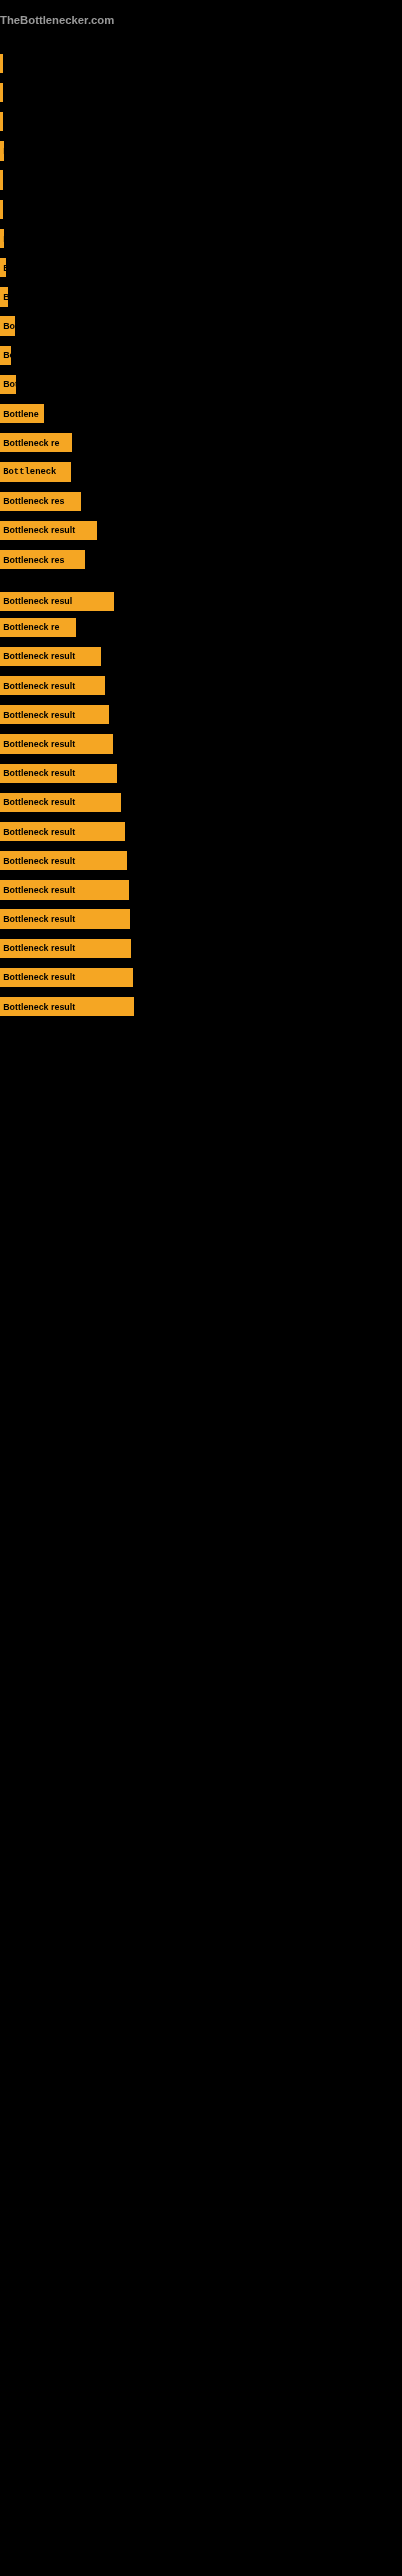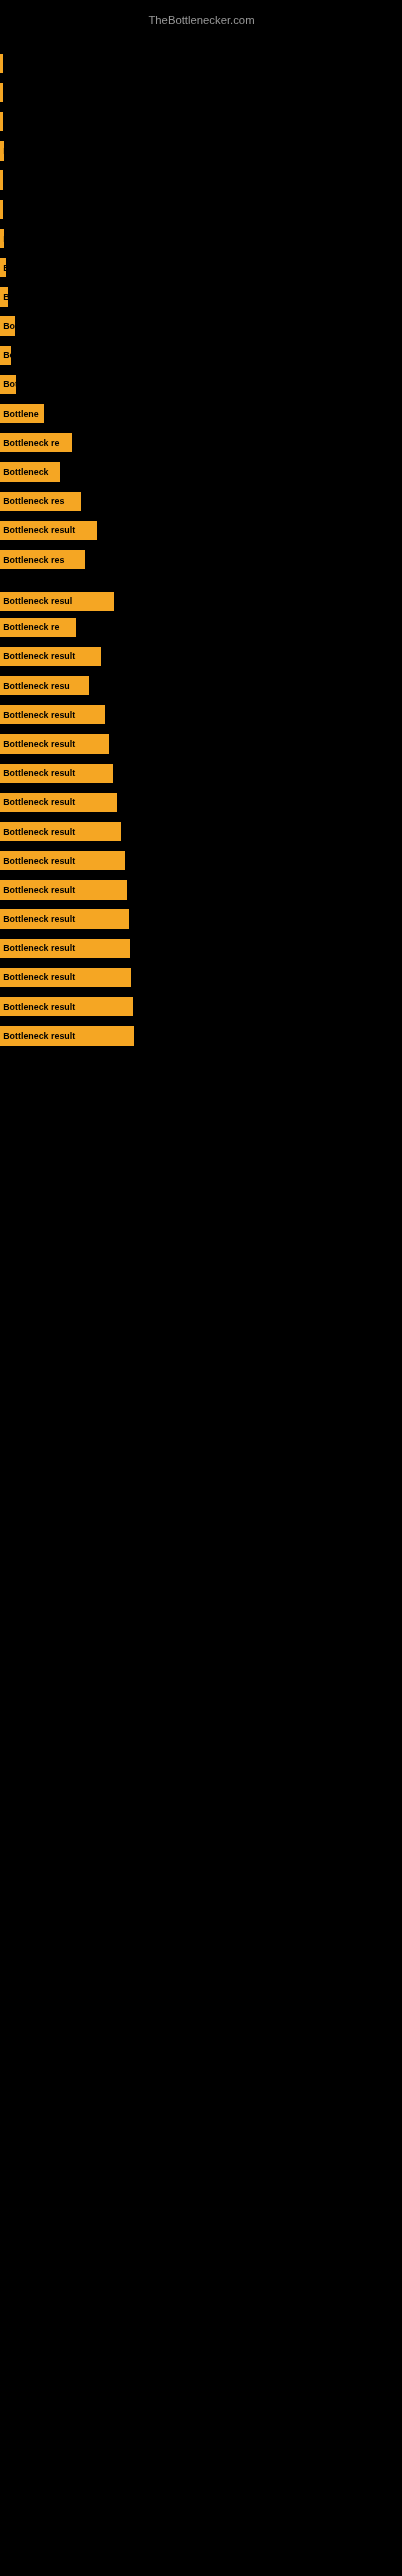--- a/index.html
+++ b/index.html
@@ -14,24 +14,24 @@
       color: #fff;
     }
     .page-container {
       width: 403px;
       min-height: 2576px;
       background: #000;
       position: relative;
       padding-top: 8px;
     }
     .site-title {
-      text-align: center;
       color: #999;
       font-size: 11.3px;
       padding: 6.4px 0 16px 0;
+      font-weight: bold;
     }
     .bars-container {
       display: flex;
       flex-direction: column;
       gap: 0px;
       padding: 8px 0;
     }
     .bar-row {
       display: flex;
       align-items: center;
@@ -123,21 +123,21 @@
         <div class="bar" style="width: 44px; align-items: center;">
           <span class="bar-label">Bottlene</span>
         </div>
       </div>
       <div class="bar-row">
         <div class="bar" style="width: 72px;">
           <span class="bar-label">Bottleneck re</span>
         </div>
       </div>
       <div class="bar-row">
-        <div class="bar" style="width: 60px;">
+        <div class="bar" style="width: 71px; font-family: Liberation Mono, monospace;">
           <span class="bar-label">Bottleneck</span>
         </div>
       </div>
       <div class="bar-row">
         <div class="bar" style="width: 81px;">
           <span class="bar-label">Bottleneck res</span>
         </div>
       </div>
       <div class="bar-row">
         <div class="bar" style="width: 97px;">
@@ -155,25 +155,20 @@
         </div>
       </div>
       <div class="bar-row">
         <div class="bar" style="width: 76px;">
           <span class="bar-label">Bottleneck re</span>
         </div>
       </div>
       <div class="bar-row">
         <div class="bar" style="width: 101px;">
           <span class="bar-label">Bottleneck result</span>
-        </div>
-      </div>
-      <div class="bar-row">
-        <div class="bar" style="width: 89px;">
-          <span class="bar-label">Bottleneck resu</span>
         </div>
       </div>
       <div class="bar-row">
         <div class="bar" style="width: 105px;">
           <span class="bar-label">Bottleneck result</span>
         </div>
       </div>
       <div class="bar-row">
         <div class="bar" style="width: 109px;">
           <span class="bar-label">Bottleneck result</span>

